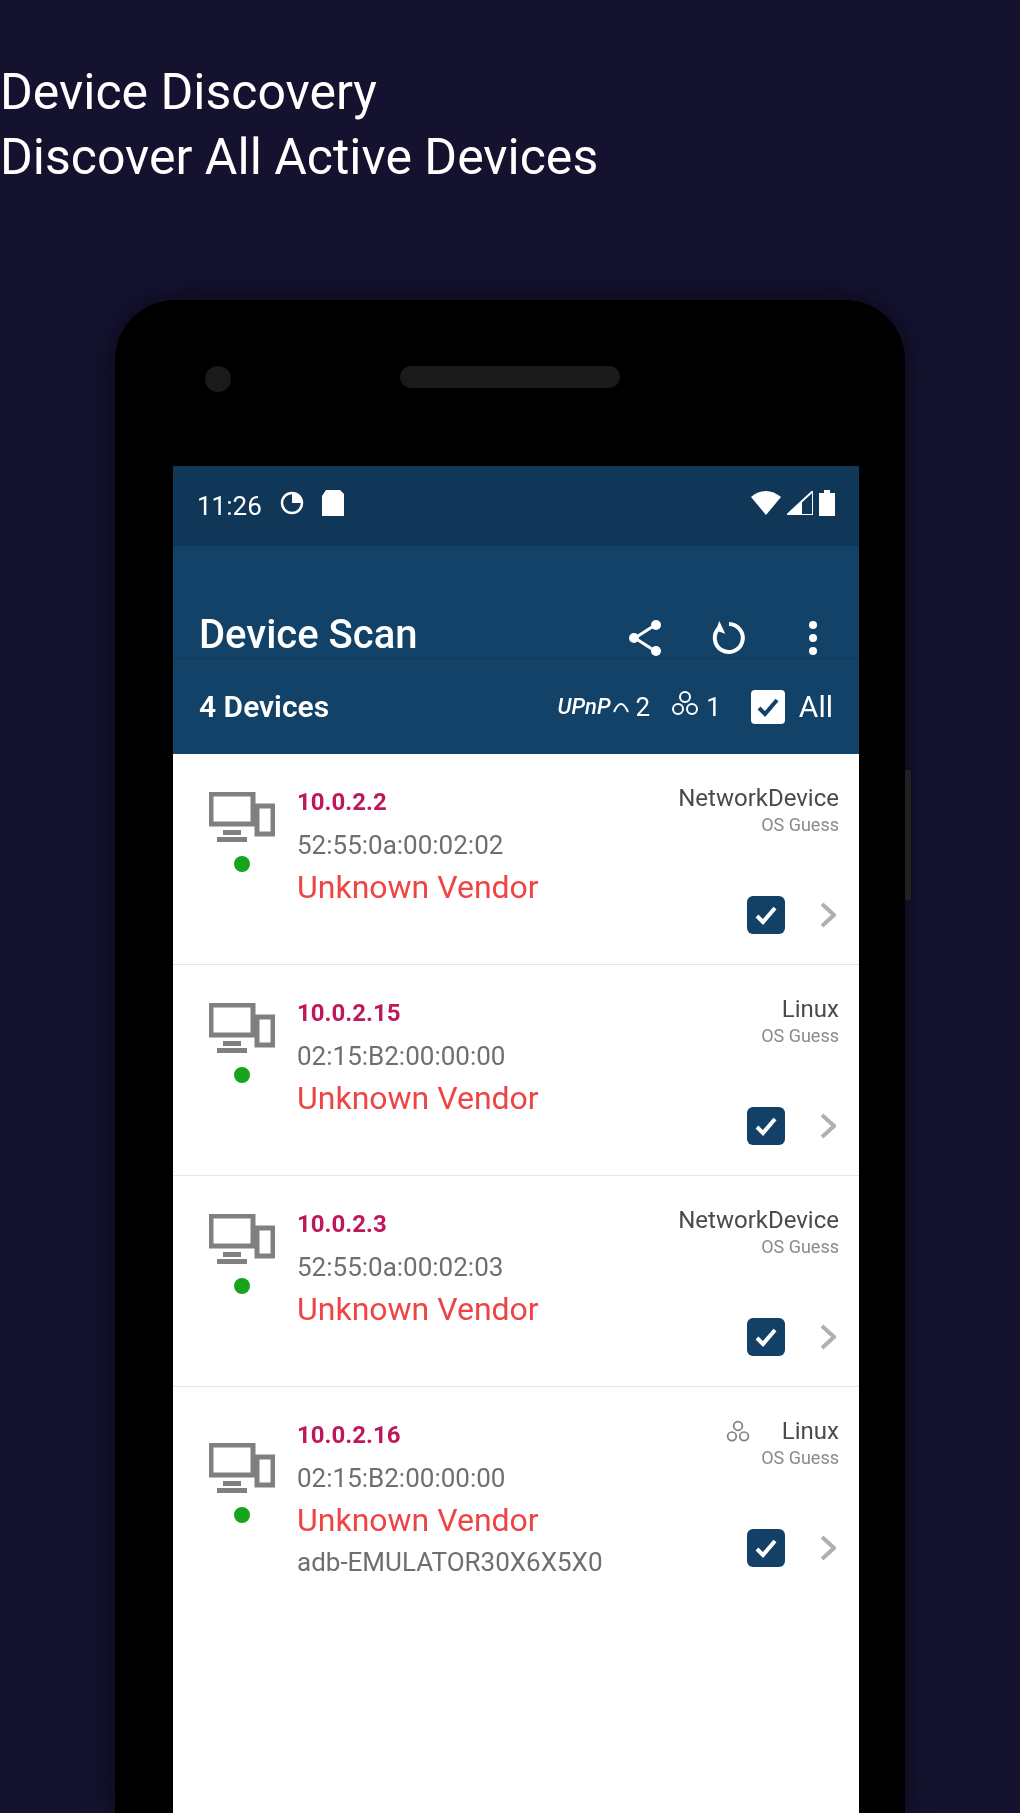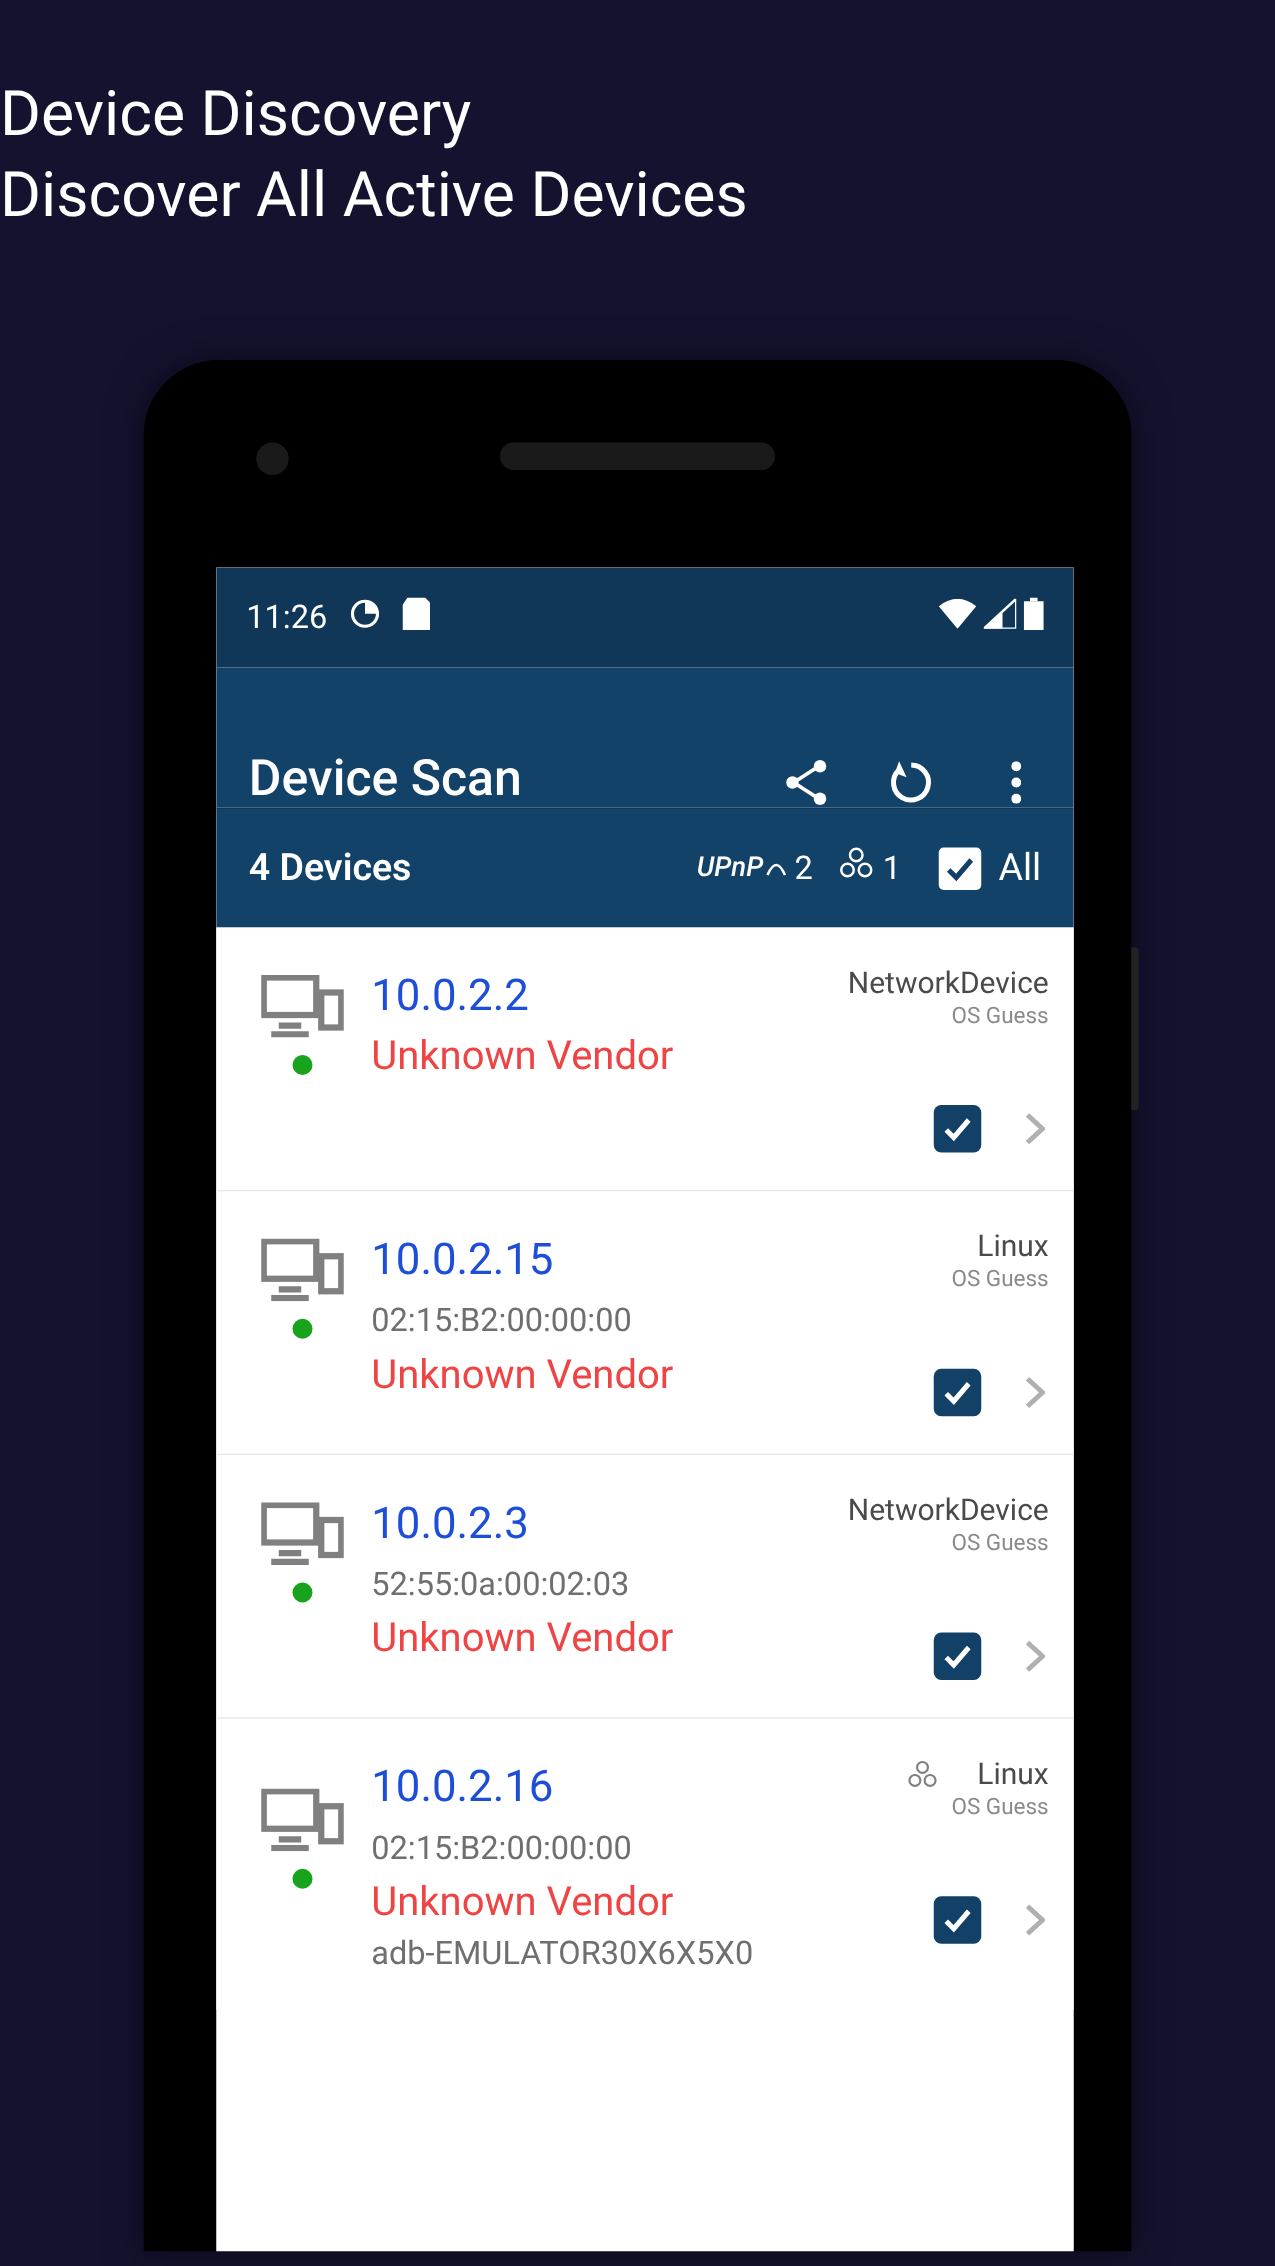--- a/index.html
+++ b/index.html
@@ -16,21 +16,21 @@
     text-align: left;
     font-size: 50px;
     font-weight: 400;
     margin-top: 60px;
     line-height: 1.3;
   }
   .phone-frame {
     position: absolute;
     left: 50%;
     transform: translateX(-50%);
-    top: 288px;
+    top: 300px;
     width: 790px;
     height: 1513px;
     background: #000;
     border-radius: 60px 60px 0 0;
     box-shadow: 0 0 30px rgba(0,0,0,0.5);
   }
   .phone-side-button {
     position: absolute;
     right: -6px;
     top: 470px;
@@ -119,21 +119,21 @@
   }
   .device-icon-col {
     width: 90px; display:flex; flex-direction:column; align-items:center;
     padding-top: 8px;
   }
   .status-dot {
     width: 16px; height:16px; background:#18a31c; border-radius:50%;
     margin-top: 10px;
   }
   .device-info { flex:1; padding-left: 10px; padding-top:4px; }
-  .dev-ip { font-size: 35px; font-weight: 400; color:#1d4ed8; }
+  .dev-ip { font-size: 24px; font-weight: 700; color:#be185d; }
   .dev-mac { font-size: 26px; color:#6f6f6f; margin-top: 14px; }
   .dev-vendor { font-size: 32px; color:#ef4444; margin-top: 8px; }
   .dev-host { font-size: 26px; color:#6f6f6f; margin-top: 8px; }
   .device-right {
     display:flex; flex-direction:column; align-items:flex-end; justify-content:space-between;
     height: 100%; min-height:150px;
   }
   .dev-os-wrap { text-align:right; display:flex; align-items:flex-start; gap:10px;}
   .dev-os { font-size: 24px; color:#4a4a4a; }
   .dev-os-sub { font-size: 18px; color:#8a8a8a; margin-top:2px; }
@@ -265,20 +265,21 @@
                 <rect x="2" y="2" width="42" height="30" fill="none" stroke="#808080" stroke-width="5"></rect>
                 <rect x="14" y="38" width="18" height="5" fill="#808080"></rect>
                 <rect x="8" y="45" width="30" height="5" fill="#808080"></rect>
                 <rect x="48" y="14" width="16" height="28" fill="none" stroke="#808080" stroke-width="5"></rect>
               </svg>
           </span>
           <div class="status-dot"></div>
         </div>
         <div class="device-info">
           <div class="dev-ip">10.0.2.2</div>
+          <div class="dev-mac">52:55:0a:00:02:02</div>
           <div class="dev-vendor">Unknown Vendor</div>
         </div>
         <div class="device-right">
           <div class="dev-os-wrap">
             <div>
               <div class="dev-os">NetworkDevice</div>
               <div class="dev-os-sub">OS Guess</div>
             </div>
           </div>
           <div class="row-actions">

